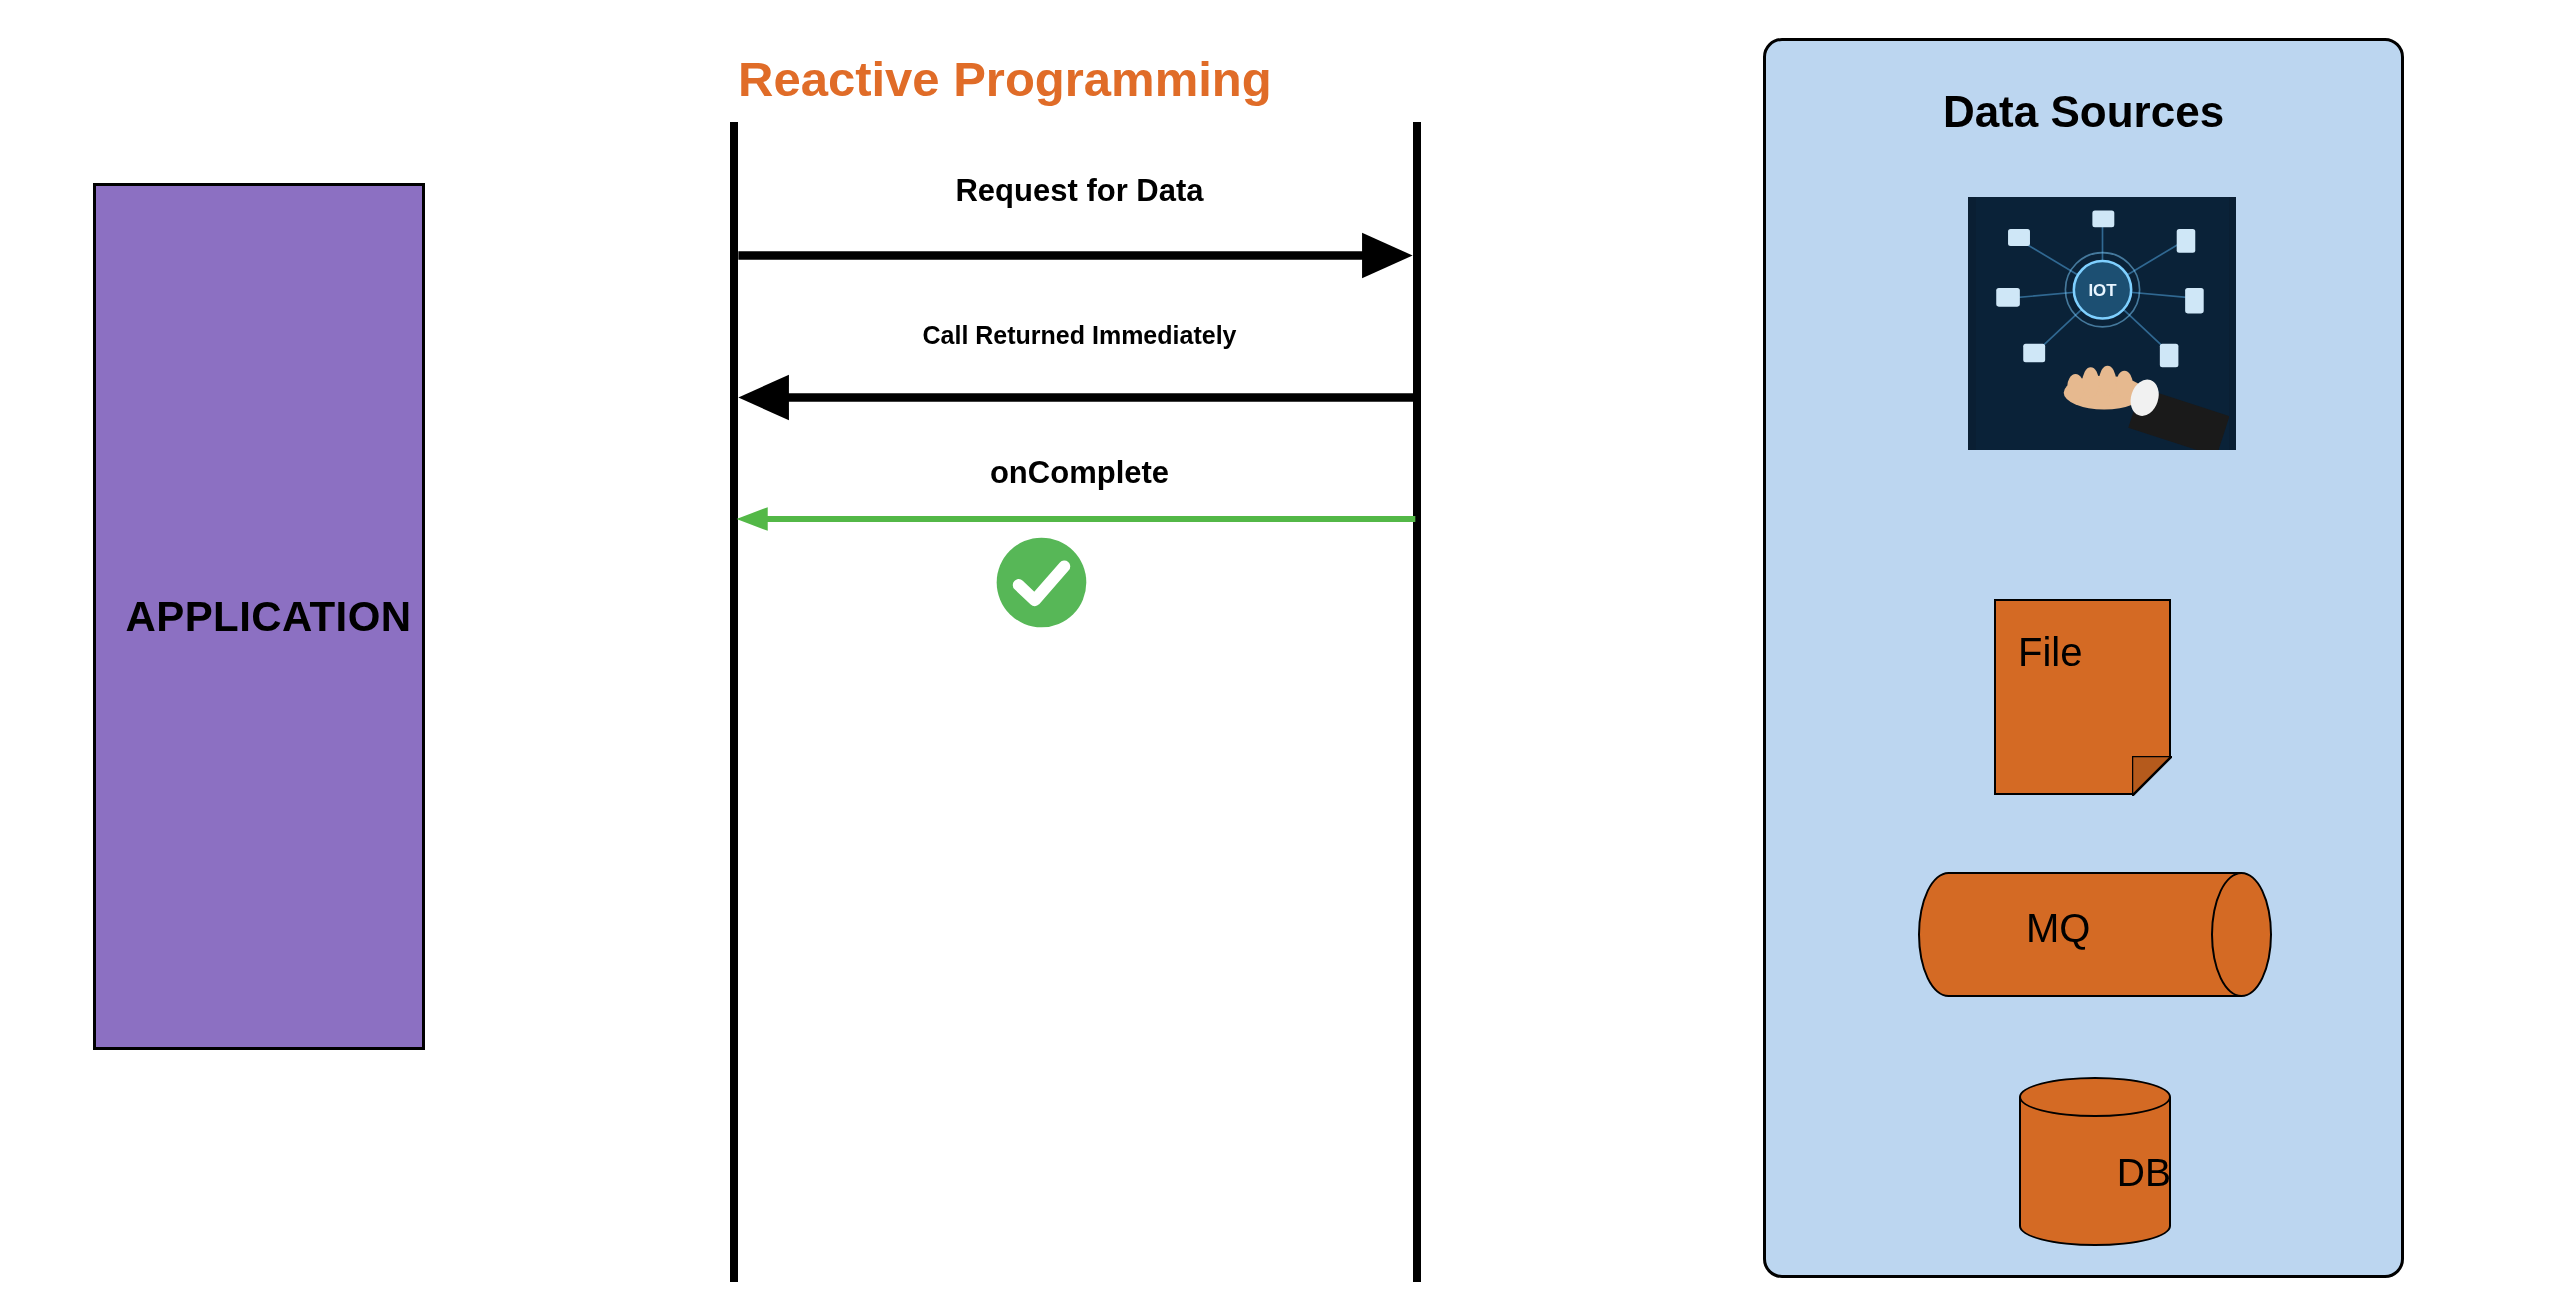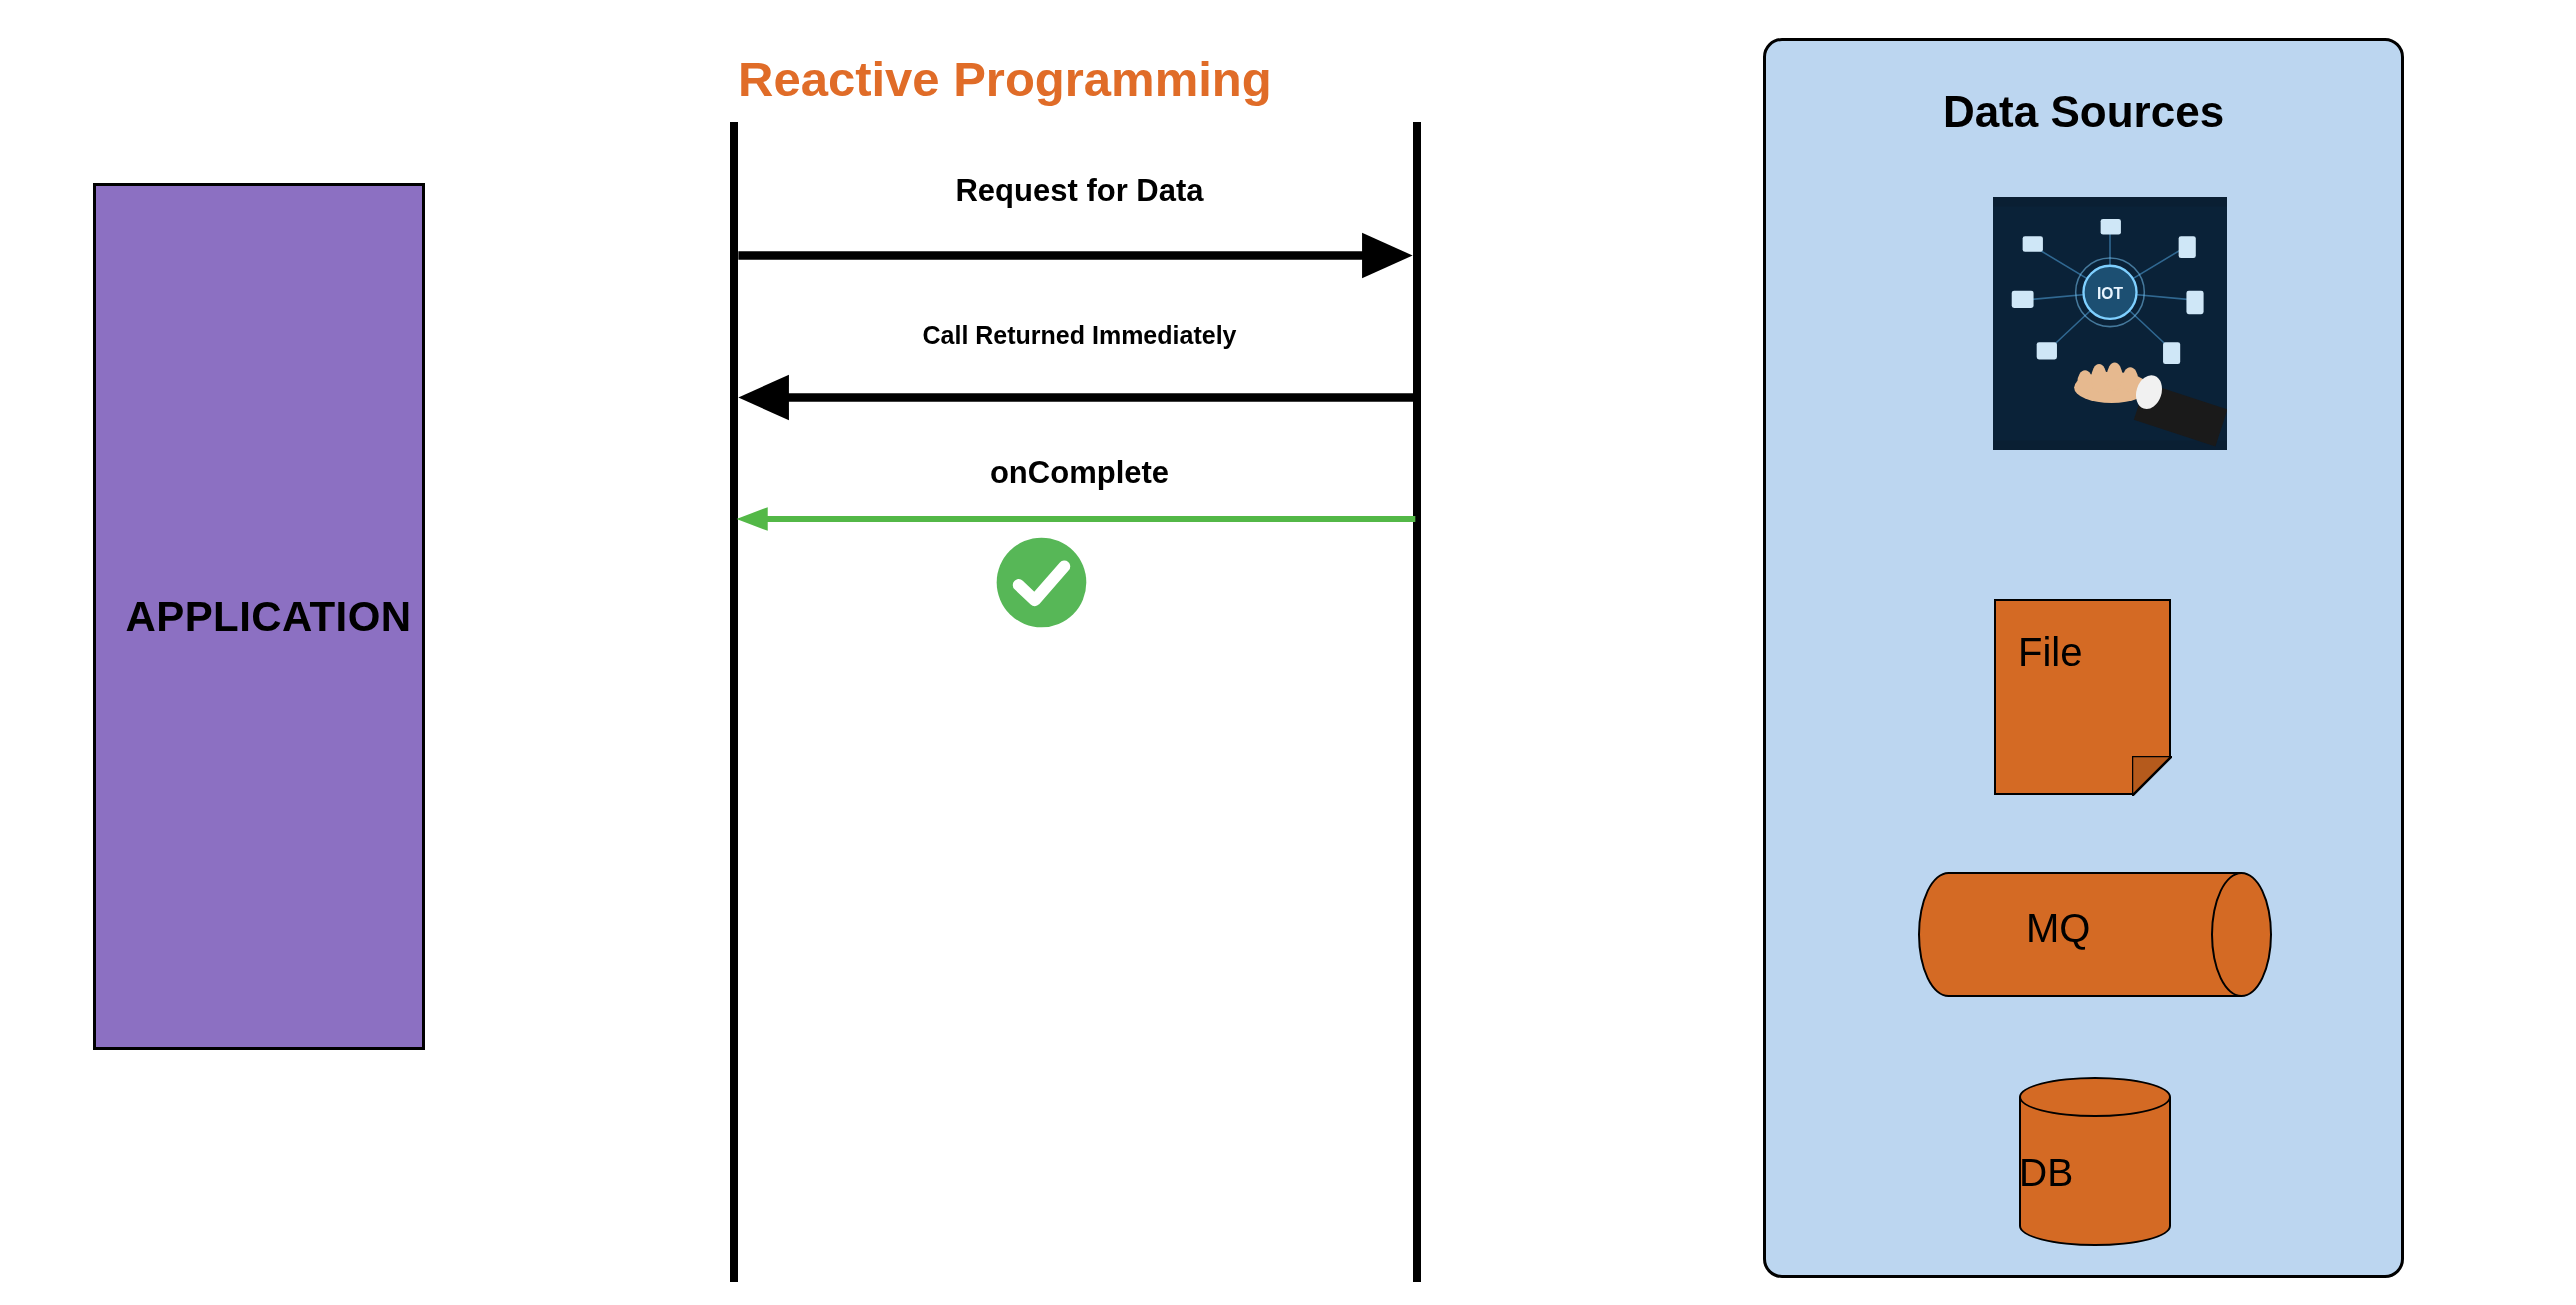--- a/index.html
+++ b/index.html
@@ -85,28 +85,27 @@
     font-size: 44px;
     font-weight: 700;
     color: #000;
   }
 
   
   .iot-box {
     position: absolute;
     left: 202px;
     top: 156px;
-    width: 234px;
+    width: 268px;
     height: 253px;
     background: #0a1f33;
     display: flex;
     align-items: flex-end;
     justify-content: center;
     overflow: hidden;
-    margin-left: 25px;
   }
 
   
   .file-note {
     position: absolute;
     left: 228px;
     top: 558px;
     width: 177px;
     height: 196px;
     background: #d46a24;
@@ -196,21 +195,21 @@
     box-sizing: border-box;
     border-radius: 50%;
     background: #d46a24;
   }
   .db-cap-top { top: 0; z-index: 2; }
   .db-cap-bottom { bottom: 0; z-index: 0; }
   .db-label {
     position: absolute;
     left: 0; right: 0;
     top: 74px;
-    text-align: left;
+    text-align: right;
     font-size: 39px;
     color: #000;
     z-index: 3;
   }
 
 </style>
 </head>
 <body>
 
 <div class="abs app-box">

